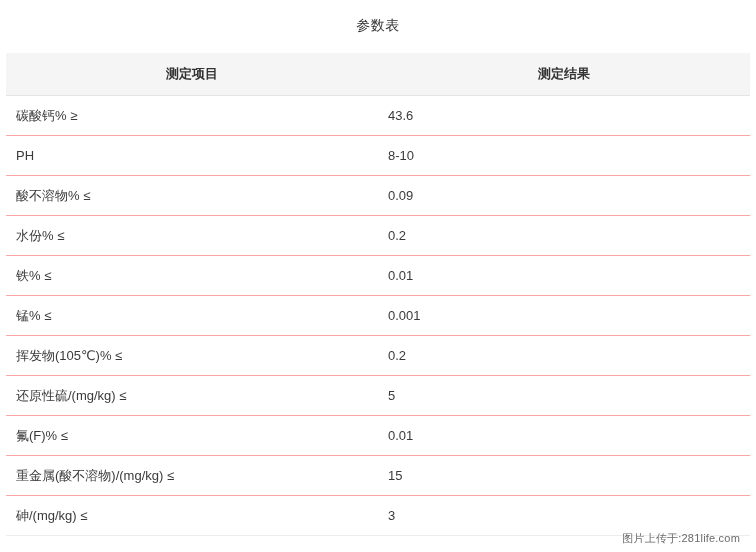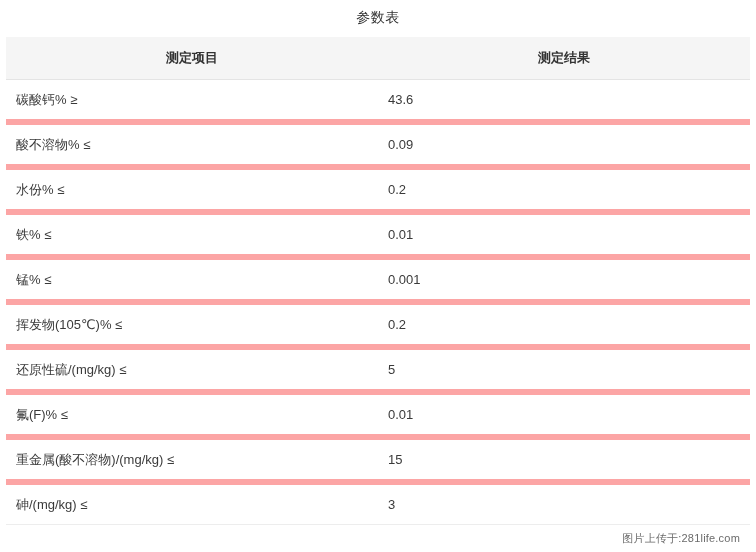--- a/index.html
+++ b/index.html
@@ -15,21 +15,21 @@
     position: relative;
     overflow: hidden;
   }
   .page-title {
     text-align: center;
     font-size: 14px;
     color: #333333;
     padding-top: 9px;
     padding-bottom: 10px;
     font-weight: normal;
-    margin: 0;
+    margin: 8px;
     letter-spacing: 0.5px;
   }
   table.param-table {
     width: 744px;
     margin: 0 6px;
     border-collapse: collapse;
     table-layout: fixed;
     font-size: 13px;
   }
   table.param-table col.c1 { width: 372px; }
@@ -38,21 +38,21 @@
     background: #f5f5f5;
     text-align: center;
     font-weight: bold;
     font-size: 13px;
     color: #333333;
     padding: 12px 10px;
     border-bottom: 1px solid #e4e4e4;
   }
   table.param-table tbody td {
     padding: 12px 10px;
-    border-bottom: 6px solid #fca5a5;
+    border-bottom: 1px solid #fca5a5;
     color: #3a3a3a;
     font-size: 13px;
     line-height: 15px;
     white-space: nowrap;
     overflow: hidden;
     text-overflow: ellipsis;
   }
   table.param-table tbody tr:last-child td {
     border-bottom: 1px solid #ededed;
   }
@@ -79,20 +79,24 @@
   <thead>
     <tr>
       <th>测定项目</th>
       <th>测定结果</th>
     </tr>
   </thead>
   <tbody>
     <tr>
       <td>碳酸钙% ≥</td>
       <td>43.6</td>
+    </tr>
+    <tr>
+      <td>PH</td>
+      <td>8-10</td>
     </tr>
     <tr>
       <td>酸不溶物% ≤</td>
       <td>0.09</td>
     </tr>
     <tr>
       <td>水份% ≤</td>
       <td>0.2</td>
     </tr>
     <tr>

